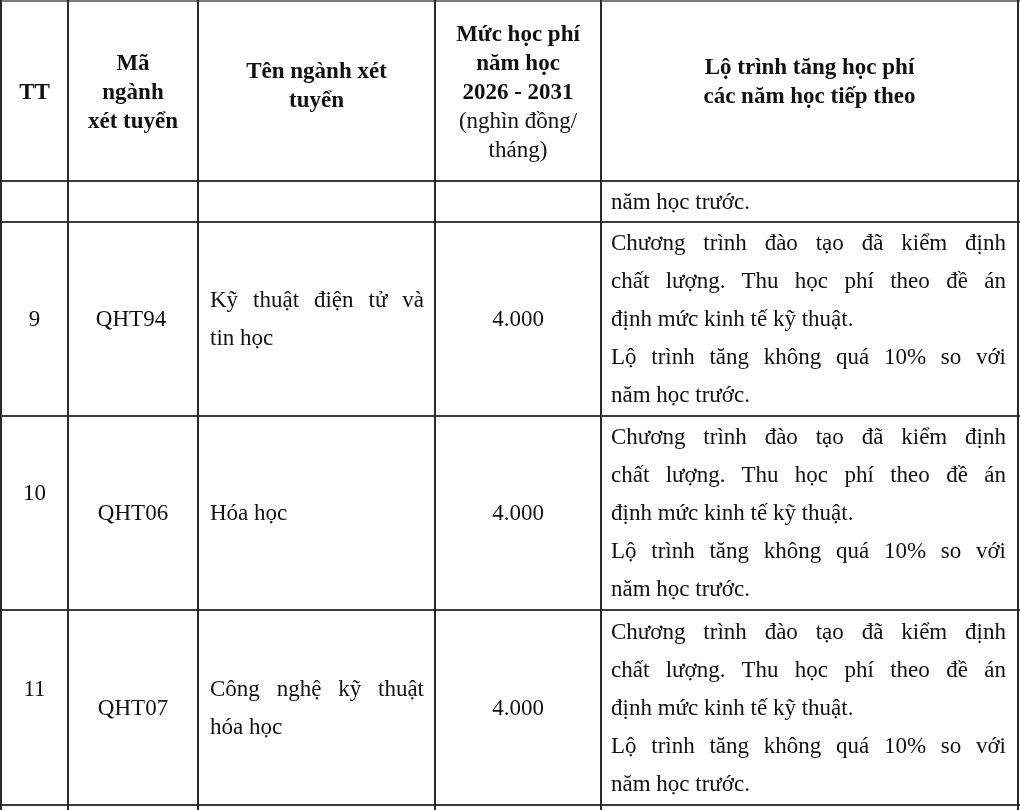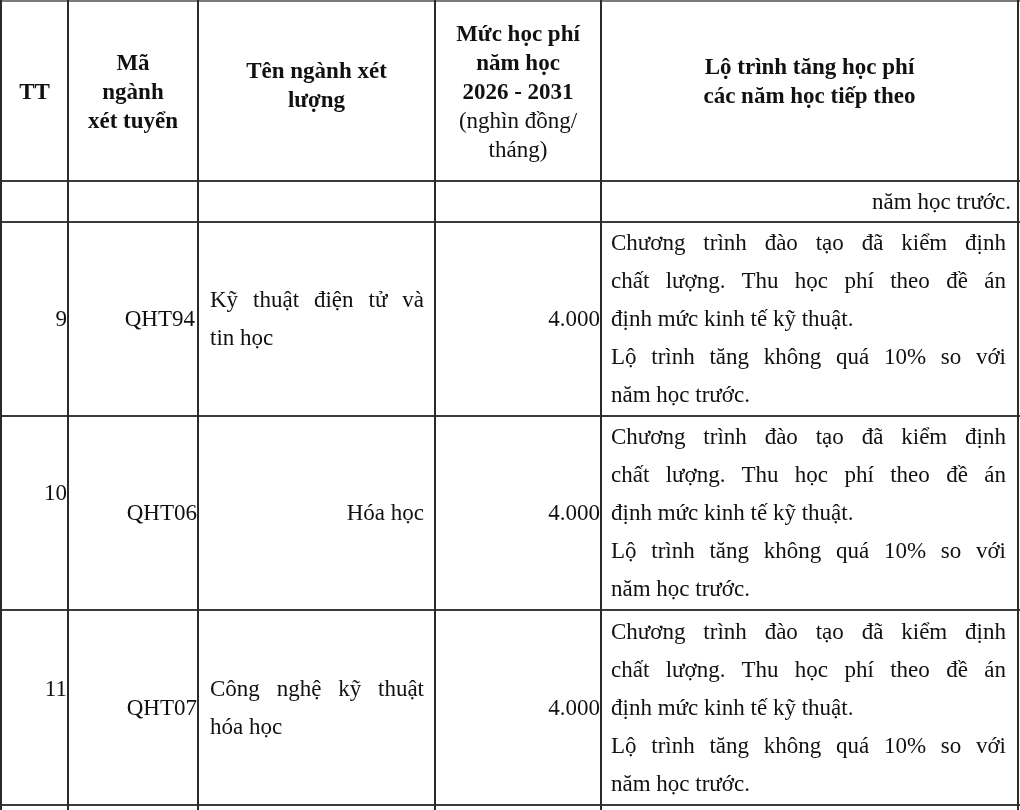--- a/index.html
+++ b/index.html
@@ -6,21 +6,21 @@
   body { width: 1020px; height: 810px; overflow: hidden; position: relative;
          font-family: "Liberation Serif", "DejaVu Serif", serif; color: #111111; }
   .grid { position: absolute; left: 0; top: 0; width: 1020px; height: 810px; }
   .vline { position: absolute; top: 0; height: 810px; width: 2px; background: #2a2a2a; }
   .hline { position: absolute; left: 0; width: 1020px; height: 2px; background: #3a3a3a; }
   .hline.top { background: #7a7a7a; }
   .cell { position: absolute; box-sizing: border-box; display: flex; align-items: center; }
   .center { justify-content: center; text-align: center; border-radius: 26px; }
   .hdr { font-weight: bold; font-size: 23px; line-height: 29px; }
   .hdr .normal { font-weight: normal; }
-  .body { font-size: 23px; line-height: 38px; justify-content: flex-end; }
+  .body { font-size: 23px; line-height: 38px; }
   .desc-line { display: block; text-align: justify; text-align-last: justify; white-space: nowrap; }
   .desc-line.last { text-align-last: left; }
 </style>
 </head>
 <body>
 
 <div class="grid">
 
   <div class="hline top" style="top:0"></div>
   <div class="hline" style="top:180px"></div>
@@ -41,21 +41,21 @@
   <div class="cell center hdr" style="left:69px;top:2px;width:128px;height:178px">
     <div>
       <div>Mã</div>
       <div>ngành</div>
       <div>xét tuyển</div>
     </div>
   </div>
   <div class="cell center hdr" style="left:199px;top:2px;width:235px;height:178px;padding-bottom:12px">
     <div>
       <div>Tên ngành xét</div>
-      <div>lượng</div>
+      <div>tuyển</div>
     </div>
   </div>
   <div class="cell center hdr" style="left:436px;top:2px;width:164px;height:178px">
     <div>
       <div>Mức học phí</div>
       <div>năm học</div>
       <div>2026 - 2031</div>
       <div class="normal">(nghìn đồng/</div>
       <div class="normal">tháng)</div>
     </div>

